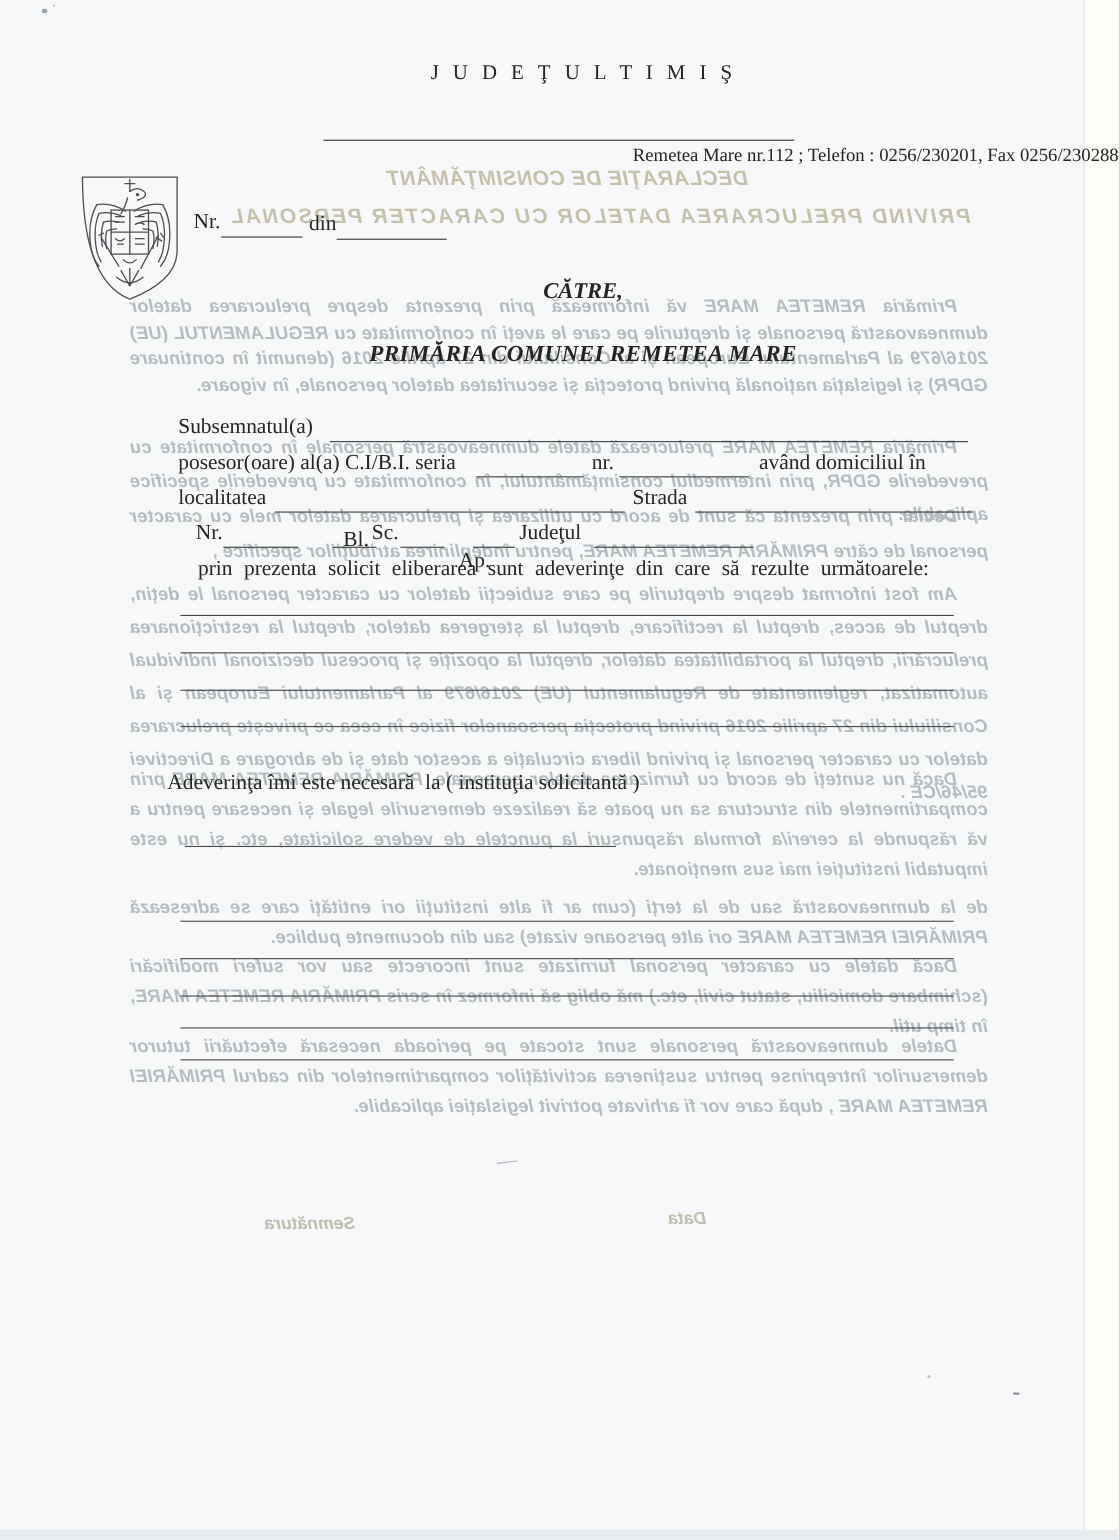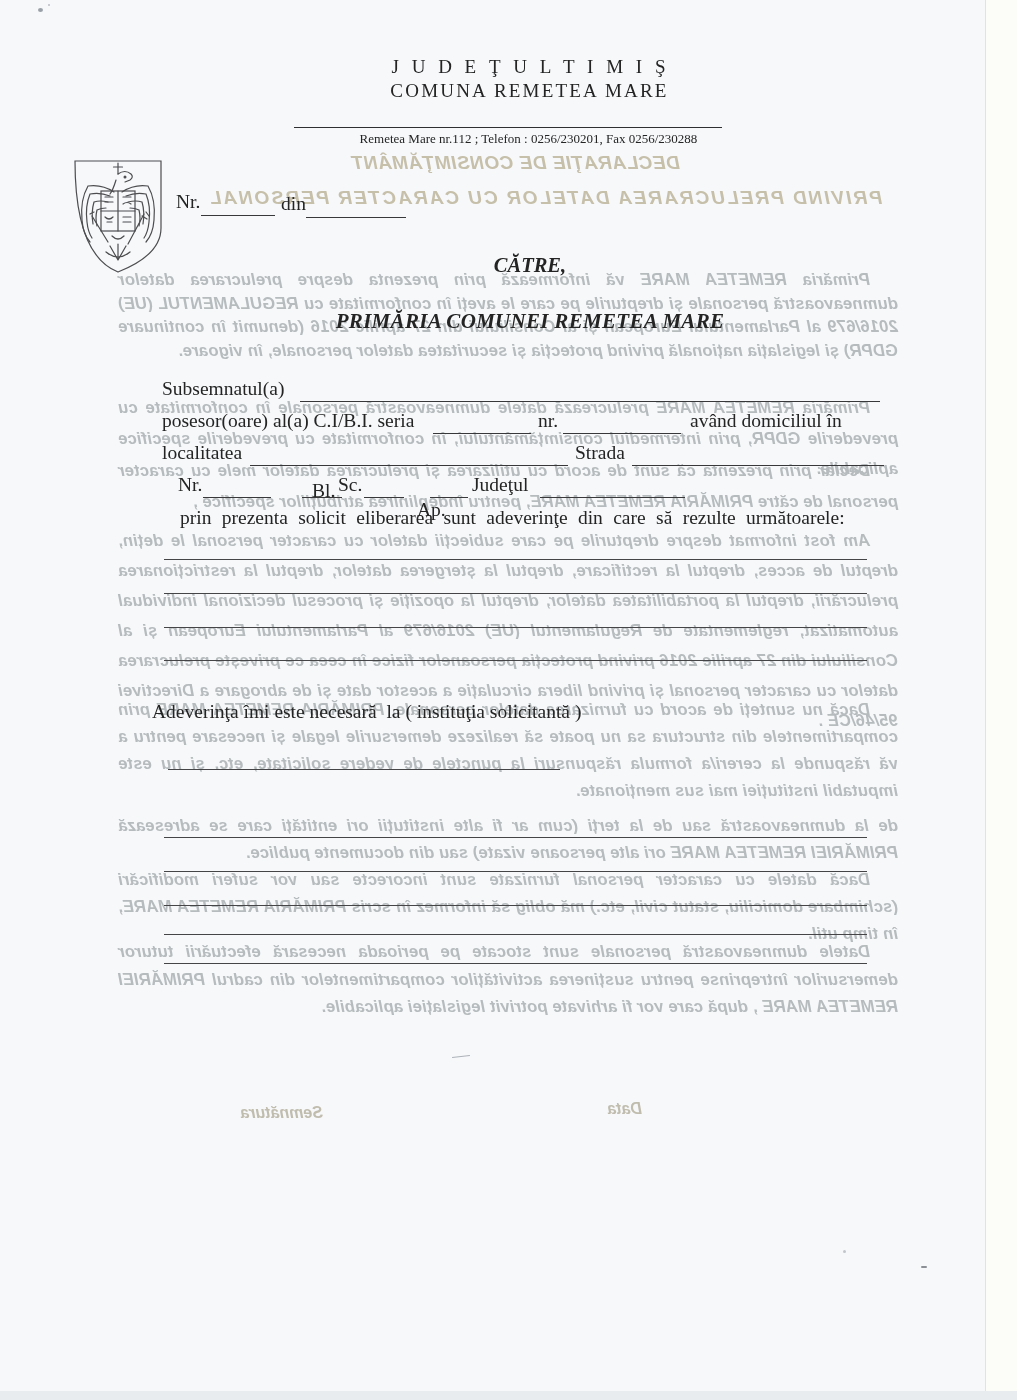--- a/index.html
+++ b/index.html
@@ -38,24 +38,23 @@
   <div class="bleed just" style="left:118px;width:780px;top:696px;line-height:27px;text-indent:28px;">Dacă nu sunteți de acord cu furnizarea datelor personale, PRIMĂRIA REMETEA MARE prin compartimentele din structura sa nu poate să realizeze demersurile legale și necesare pentru a vă răspunde la cereri/a formula răspunsuri la punctele de vedere solicitate, etc. și nu este imputabil instituției mai sus menționate.</div>
   <div class="bleed just" style="left:118px;width:780px;top:812px;line-height:27px;">de la dumneavoastră sau de la terți (cum ar fi alte instituții ori entități care se adresează PRIMĂRIEI REMETEA MARE ori alte persoane vizate) sau din documente publice.</div>
   <div class="bleed just" style="left:118px;width:780px;top:866px;line-height:27px;text-indent:28px;">Dacă datele cu caracter personal furnizate sunt incorecte sau vor suferi modificări (schimbare domiciliu, statut civil, etc.) mă oblig să informez în scris PRIMĂRIA REMETEA MARE, în timp util.</div>
   <div class="bleed just" style="left:118px;width:780px;top:938px;line-height:27.5px;text-indent:28px;">Datele dumneavoastră personale sunt stocate pe perioada necesară efectuării tuturor demersurilor întreprinse pentru susținerea activităților compartimentelor din cadrul PRIMĂRIEI REMETEA MARE , după care vor fi arhivate potrivit legislației aplicabile.</div>
 
   <div class="bleed" style="left:592px;width:50px;top:1100px;font-size:16px;color:#c0bcae;">Data</div>
   <div class="bleed" style="left:228px;width:95px;top:1104px;font-size:16px;color:#c0bcae;">Semnătura</div>
 
   <div id="header-wrap">
     <div style="top:56px;font-size:19px;letter-spacing:4px;padding-left:4px;text-align:center;">J U D E Ţ U L   T I M I Ş</div>
-    <div style="top:58px;font-size:19px;letter-spacing:2.2px;padding-left:2px;">COMUNA REMETEA MARE</div>
   </div>
   <div class="hl front" style="left:294px;width:428px;top:127px;border-bottom-color:#2f2f31;"></div>
-  <div class="abs front" style="left:40px;right:0;top:131px;text-align:center;font-size:13px;">Remetea Mare nr.112 ; Telefon : 0256/230201, Fax 0256/230288</div>
+  <div class="abs front" style="left:40px;right:0;top:131px;text-align:right;font-size:17px;">Remetea Mare nr.112 ; Telefon : 0256/230201, Fax 0256/230288</div>
 
   <svg id="coa" width="96" height="118" viewBox="0 0 96 118">
     <g fill="none" stroke="#4d4d50" stroke-width="1.2" stroke-linecap="round">
       <path d="M5,3 H91 V70 Q91,97 48,114 Q5,97 5,3 Z"></path>
       <path d="M48,5 v11 M43.5,9 h9"></path>
       <path d="M48,16 q7,-5 13,0 q3,3 -1,6 l-5,2"></path>
       <circle cx="55" cy="19" r="0.9" fill="#4d4d50"></circle>
       <path d="M46,22 q-3,10 -6,14"></path>
       <path d="M44,34 q-12,-8 -26,-6 q-8,14 -6,34 q1,14 8,22"></path>
       <path d="M40,38 q-10,-4 -20,-2 q-5,12 -3,28 q1,10 5,16"></path>

